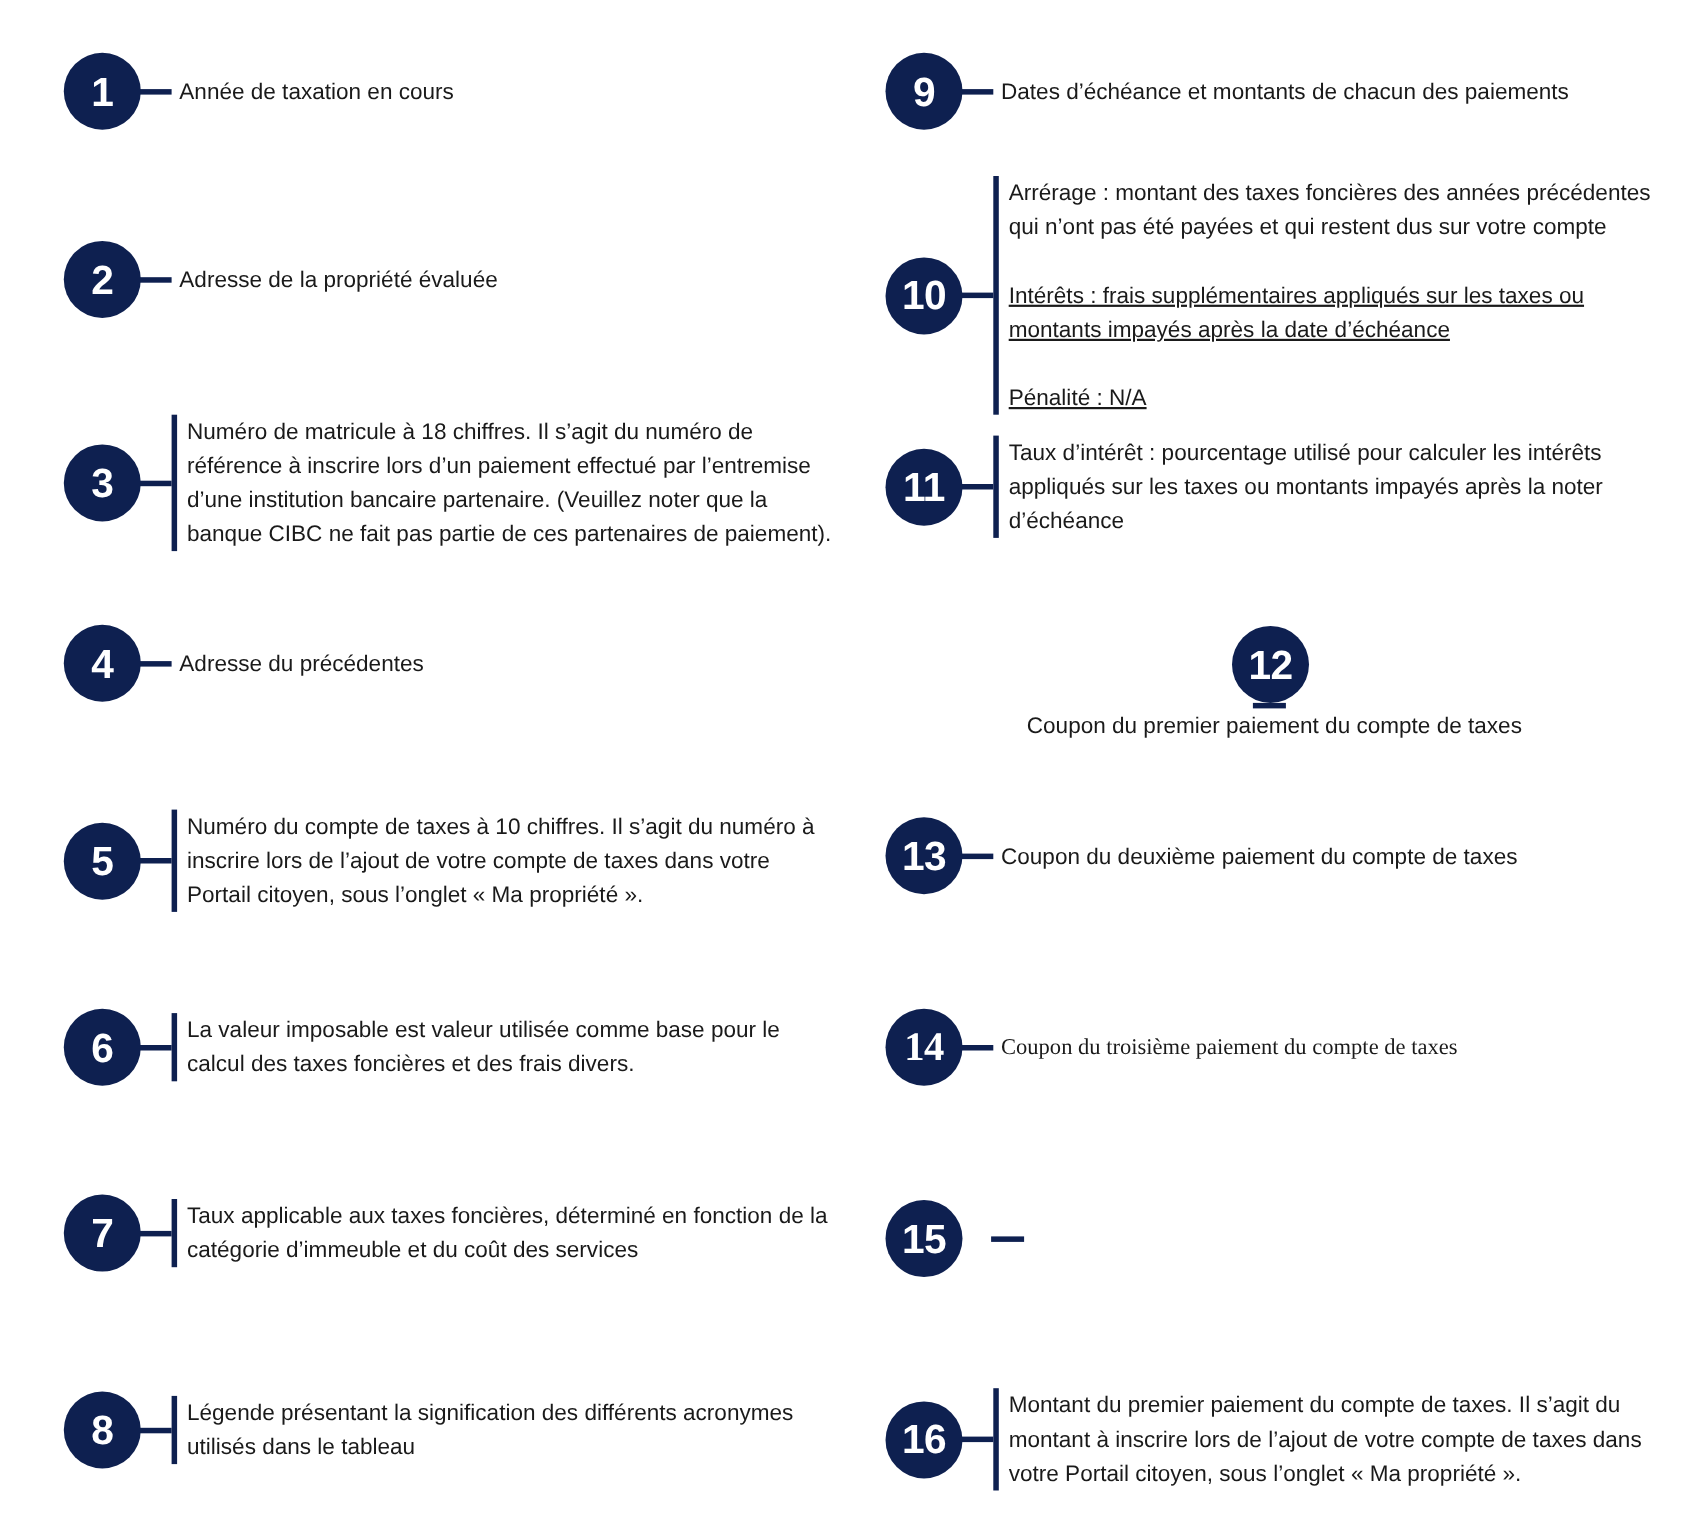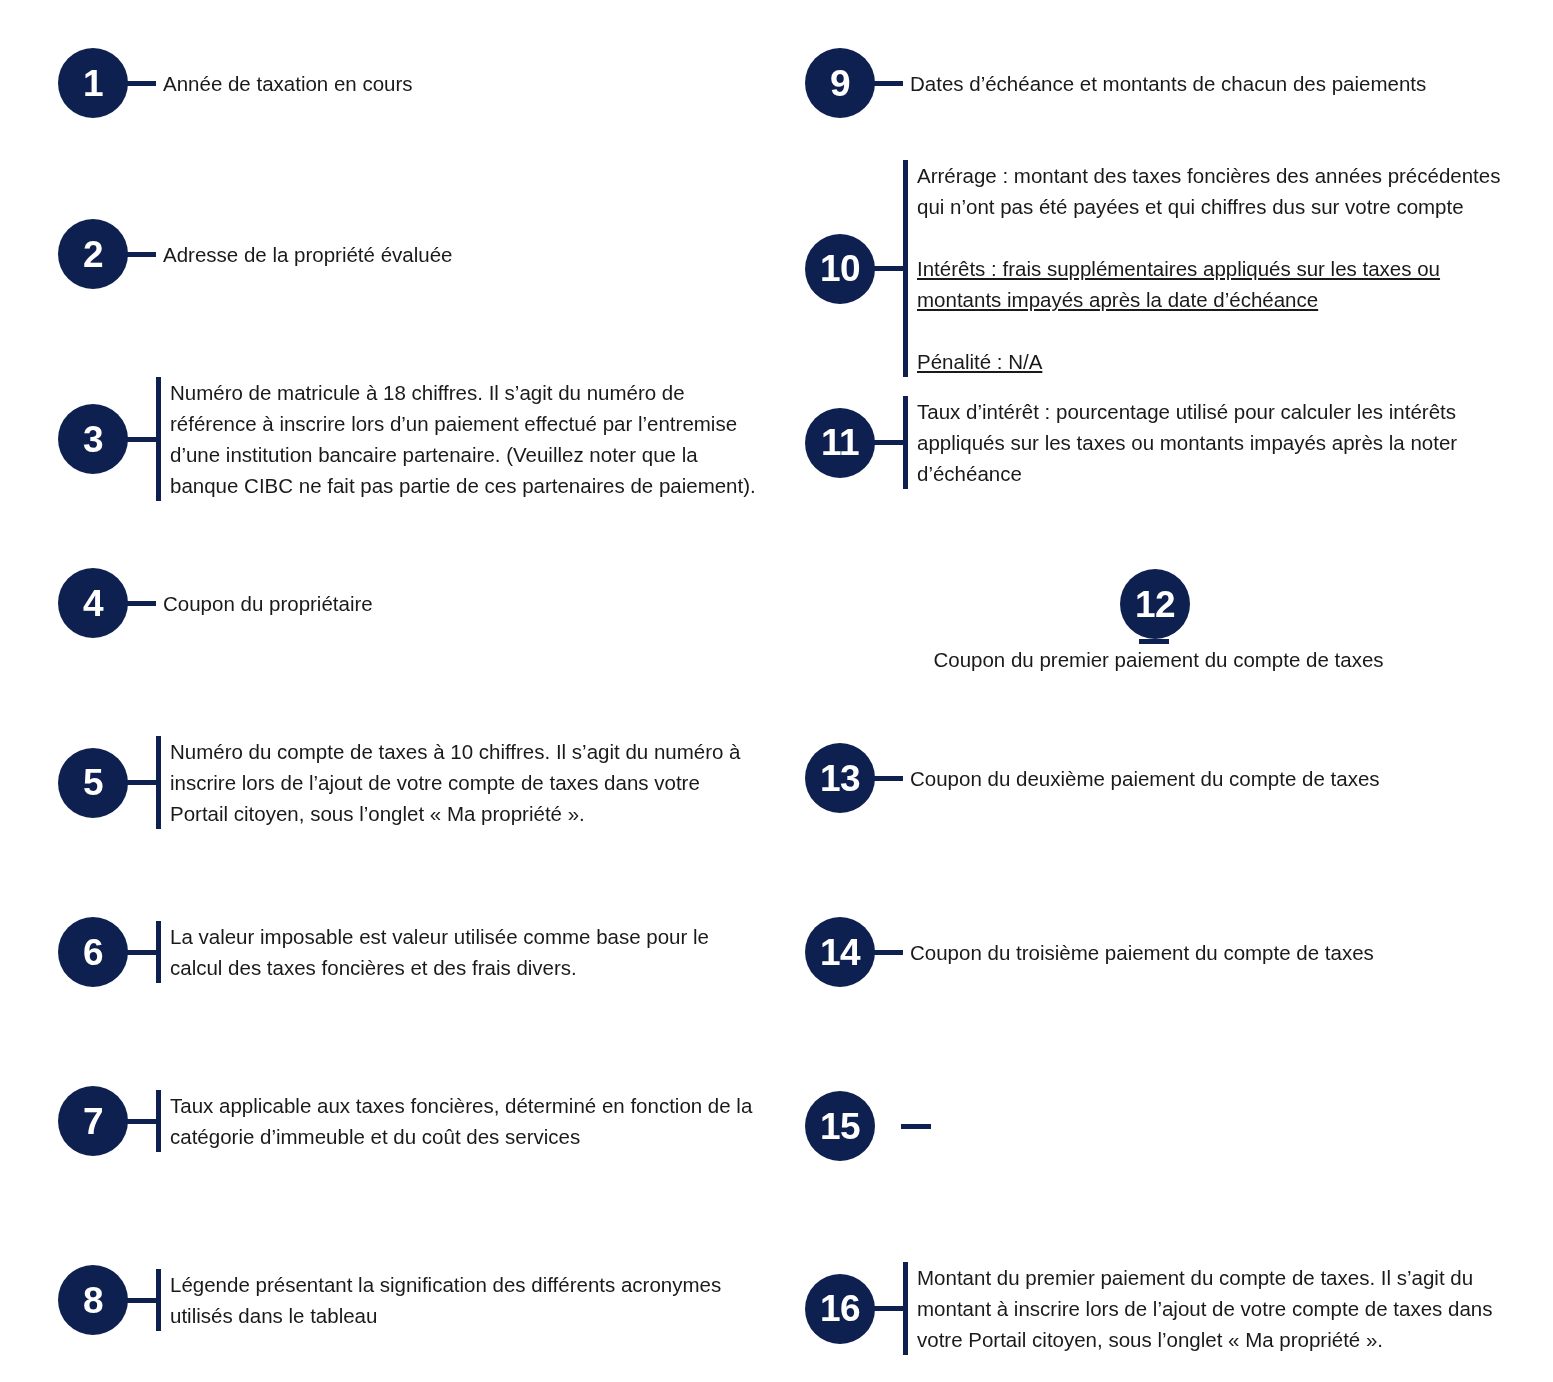--- a/index.html
+++ b/index.html
@@ -124,21 +124,21 @@
             <p>Numéro de matricule à 18 chiffres. Il s’agit du numéro de référence à inscrire lors d’un paiement effectué par l’entremise d’une institution bancaire partenaire. (Veuillez noter que la banque CIBC ne fait pas partie de ces partenaires de paiement).</p>
           </div>
         </div>
       </div>
       <div class="legend-item single" style="top: 568px; left: 0px; width: 700px;">
         <div class="badge">4</div>
         <div class="connector"></div>
         <div class="text-wrap">
           <div class="vbar hidden"></div>
           <div class="body-text">
-            <p>Coupon du propriétaire</p>
+            <p>Adresse du précédentes</p>
           </div>
         </div>
       </div>
       <div class="legend-item multi" style="top: 736px; left: 0px; width: 700px;">
         <div class="badge">5</div>
         <div class="connector"></div>
         <div class="text-wrap">
           <div class="vbar"></div>
           <div class="body-text">
             <p>Numéro du compte de taxes à 10 chiffres. Il s’agit du numéro à inscrire lors de l’ajout de votre compte de taxes dans votre Portail citoyen, sous l’onglet « Ma propriété ».</p>
@@ -186,21 +186,21 @@
             <p>Dates d’échéance et montants de chacun des paiements</p>
           </div>
         </div>
       </div>
       <div class="legend-item multi" style="top: 160px; left: 0px; width: 700px;">
         <div class="badge">10</div>
         <div class="connector"></div>
         <div class="text-wrap">
           <div class="vbar"></div>
           <div class="body-text">
-            <p>Arrérage : montant des taxes foncières des années précédentes qui n’ont pas été payées et qui chiffres dus sur votre compte</p>
+            <p>Arrérage : montant des taxes foncières des années précédentes qui n’ont pas été payées et qui restent dus sur votre compte</p>
             <p>Intérêts : frais supplémentaires appliqués sur les taxes ou montants impayés après la date d’échéance</p>
             <p>Pénalité : N/A</p>
           </div>
         </div>
       </div>
       <div class="legend-item multi" style="top: 396px; left: 0px; width: 700px;">
         <div class="badge">11</div>
         <div class="connector"></div>
         <div class="text-wrap">
           <div class="vbar"></div>
@@ -222,21 +222,21 @@
       <div class="legend-item single" style="top: 743px; left: 0px; width: 700px;">
         <div class="badge">13</div>
         <div class="connector"></div>
         <div class="text-wrap">
           <div class="vbar hidden"></div>
           <div class="body-text">
             <p>Coupon du deuxième paiement du compte de taxes</p>
           </div>
         </div>
       </div>
-      <div class="legend-item single" style="top: 917px; left: 0px; width: 700px;">
+      <div class="legend-item single" style="top: 917px; left: 0px; width: 700px; font-family: Liberation Serif, serif;">
         <div class="badge">14</div>
         <div class="connector"></div>
         <div class="text-wrap">
           <div class="vbar hidden"></div>
           <div class="body-text">
             <p>Coupon du troisième paiement du compte de taxes</p>
           </div>
         </div>
       </div>
       <div class="legend-item single" style="top: 1091px; left: 0px; width: 700px; gap: 28px;">

